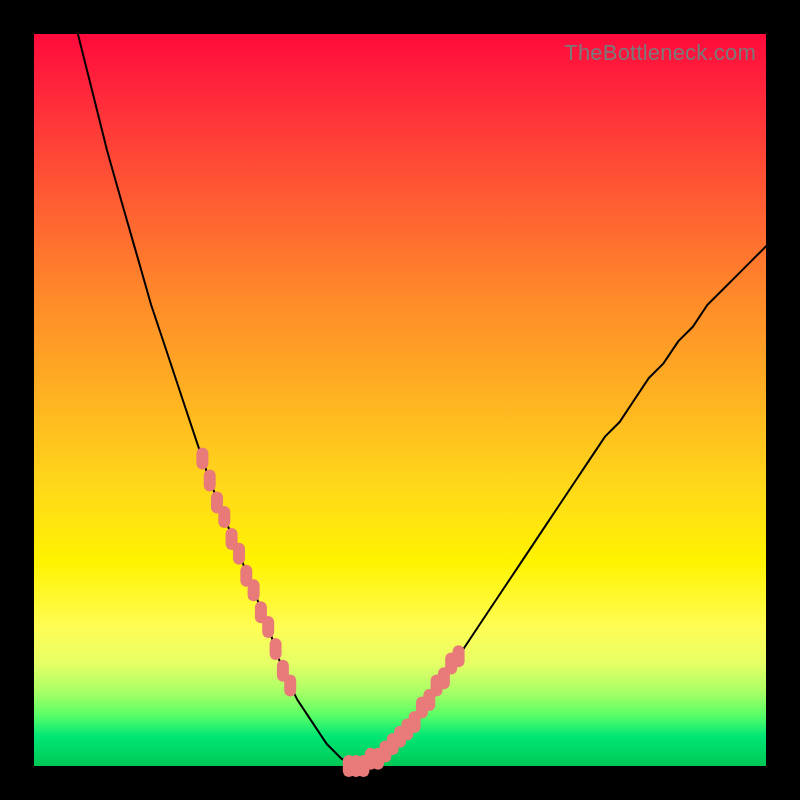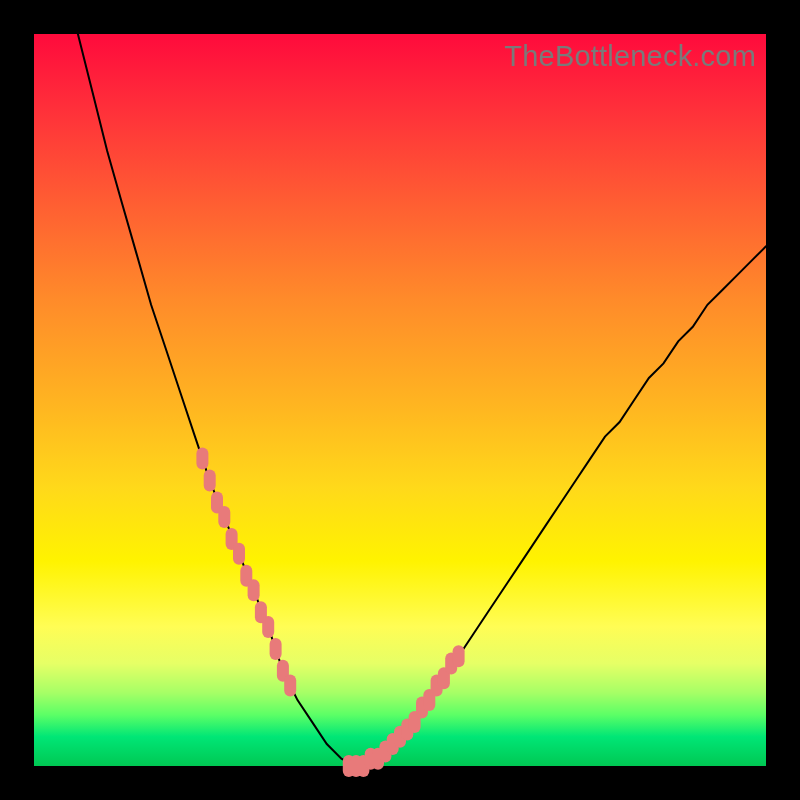--- a/index.html
+++ b/index.html
@@ -37,21 +37,21 @@
       #a6ff66 90%,
       #5cff66 93%,
       #00e676 96%,
       #00c853 100%);
   }
   .watermark {
     position: absolute;
     top: 6px;
     right: 10px;
     color: #7a7a7a;
-    font-size: 29px;
+    font-size: 22px;
     font-weight: 400;
     letter-spacing: 0.2px;
     user-select: none;
   }
   svg.curve {
     position: absolute;
     left: 0;
     top: 0;
     width: 732px;
     height: 732px;

